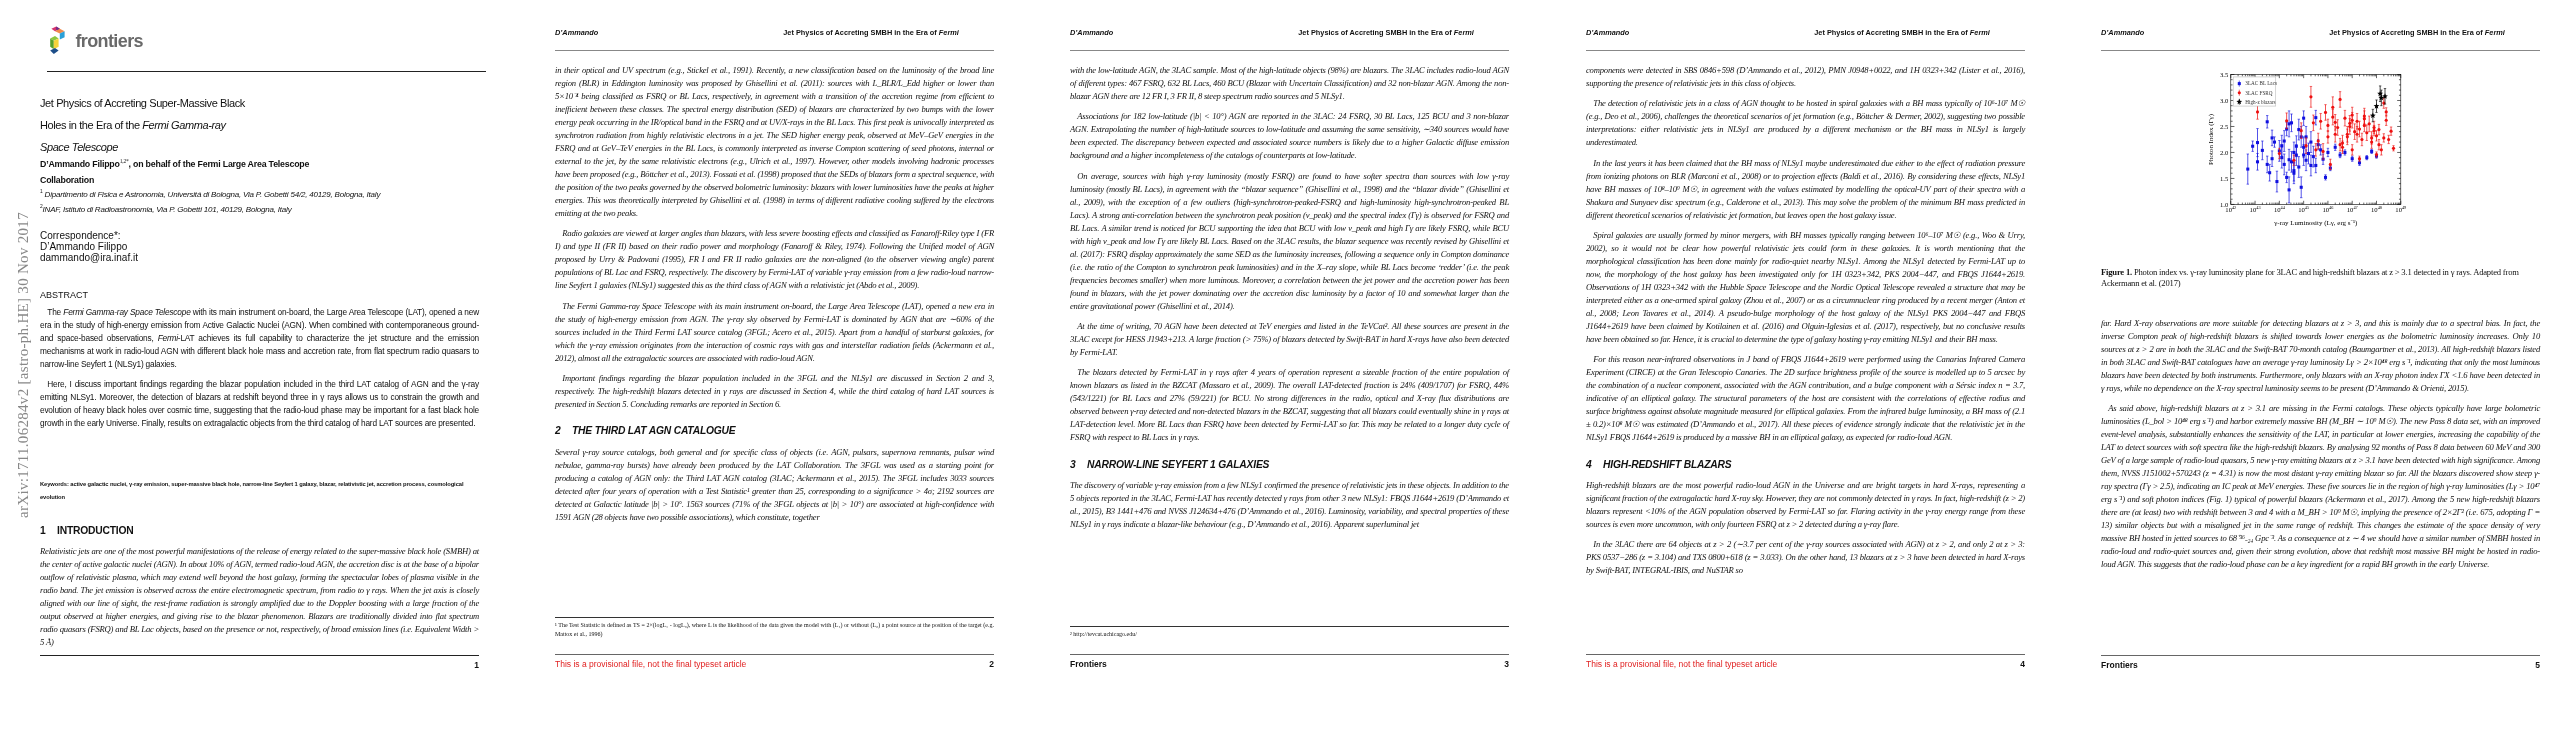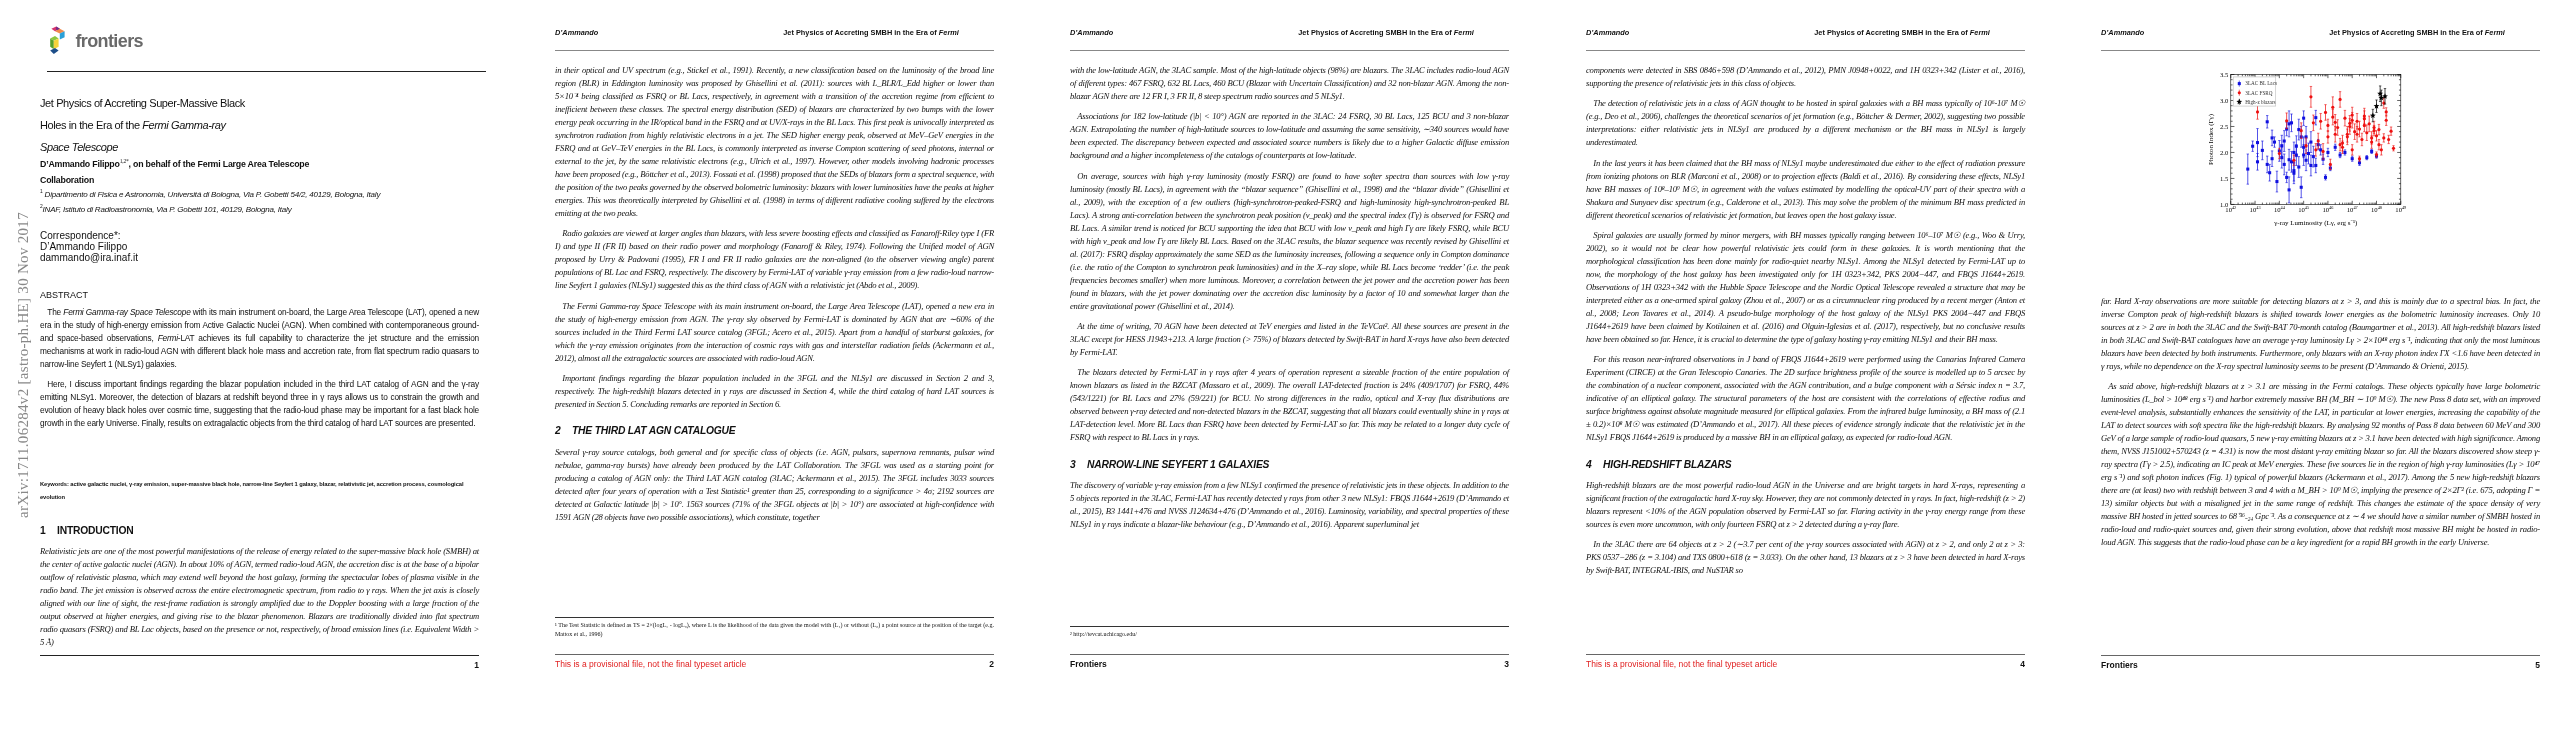--- a/index.html
+++ b/index.html
@@ -878,20 +878,21 @@
         <line x1="86" x2="86" y1="39" y2="49" stroke="#ee1010"></line>
         <circle cx="86" cy="44" r="2.6" fill="#ee1010"></circle>
         <text x="96" y="47" font-size="8.5" fill="#333">3LAC FSRQ</text>
         <line x1="86" x2="86" y1="54" y2="64" stroke="#000000"></line>
         <polygon points="86.0,54.0 87.3,57.2 90.8,57.5 88.1,59.7 88.9,63.0 86.0,61.3 83.1,63.0 83.9,59.7 81.2,57.5 84.7,57.2" fill="#000000"></polygon>
         <text x="96" y="62" font-size="8.5" fill="#333">High-z blazars</text>
       </svg>
   </div>
 
   <div class="inner" style="top:267px;">
+    <div class="cap"><b>Figure 1.</b><span> Photon index vs. γ-ray luminosity plane for 3LAC and high-redshift blazars at z &gt; 3.1 detected in γ rays. Adapted from Ackermann et al. (2017)</span></div>
     <div class="body" style="margin-top:28px;">
       <p class="ni">far. Hard X-ray observations are more suitable for detecting blazars at z &gt; 3, and this is mainly due to a spectral bias. In fact, the inverse Compton peak of high-redshift blazars is shifted towards lower energies as the bolometric luminosity increases. Only 10 sources at z &gt; 2 are in both the 3LAC and the Swift-BAT 70-month catalog (Baumgartner et al., 2013). All high-redshift blazars listed in both 3LAC and Swift-BAT catalogues have an average γ-ray luminosity Lγ &gt; 2×10⁴⁸ erg s⁻¹, indicating that only the most luminous blazars have been detected by both instruments. Furthermore, only blazars with an X-ray photon index ΓX &lt;1.6 have been detected in γ rays, while no dependence on the X-ray spectral luminosity seems to be present (D’Ammando &amp; Orienti, 2015).</p>
       <p>As said above, high-redshift blazars at z &gt; 3.1 are missing in the Fermi catalogs. These objects typically have large bolometric luminosities (L_bol &gt; 10⁴⁸ erg s⁻¹) and harbor extremely massive BH (M_BH ∼ 10⁹ M☉). The new Pass 8 data set, with an improved event-level analysis, substantially enhances the sensitivity of the LAT, in particular at lower energies, increasing the capability of the LAT to detect sources with soft spectra like the high-redshift blazars. By analysing 92 months of Pass 8 data between 60 MeV and 300 GeV of a large sample of radio-loud quasars, 5 new γ-ray emitting blazars at z &gt; 3.1 have been detected with high significance. Among them, NVSS J151002+570243 (z = 4.31) is now the most distant γ-ray emitting blazar so far. All the blazars discovered show steep γ-ray spectra (Γγ &gt; 2.5), indicating an IC peak at MeV energies. These five sources lie in the region of high γ-ray luminosities (Lγ &gt; 10⁴⁷ erg s⁻¹) and soft photon indices (Fig. 1) typical of powerful blazars (Ackermann et al., 2017). Among the 5 new high-redshift blazars there are (at least) two with redshift between 3 and 4 with a M_BH &gt; 10⁹ M☉, implying the presence of 2×2Γ² (i.e. 675, adopting Γ = 13) similar objects but with a misaligned jet in the same range of redshift. This changes the estimate of the space density of very massive BH hosted in jetted sources to 68⁺³⁶₋₂₄ Gpc⁻³. As a consequence at z ∼ 4 we should have a similar number of SMBH hosted in radio-loud and radio-quiet sources and, given their strong evolution, above that redshift most massive BH might be hosted in radio-loud AGN. This suggests that the radio-loud phase can be a key ingredient for a rapid BH growth in the early Universe.</p>
     </div>
   </div>
   <div class="foot" style="bottom:59px;">
     <div class="footline"></div>
     <div class="footrow">
         <span>Frontiers</span>
         <span>5</span>

